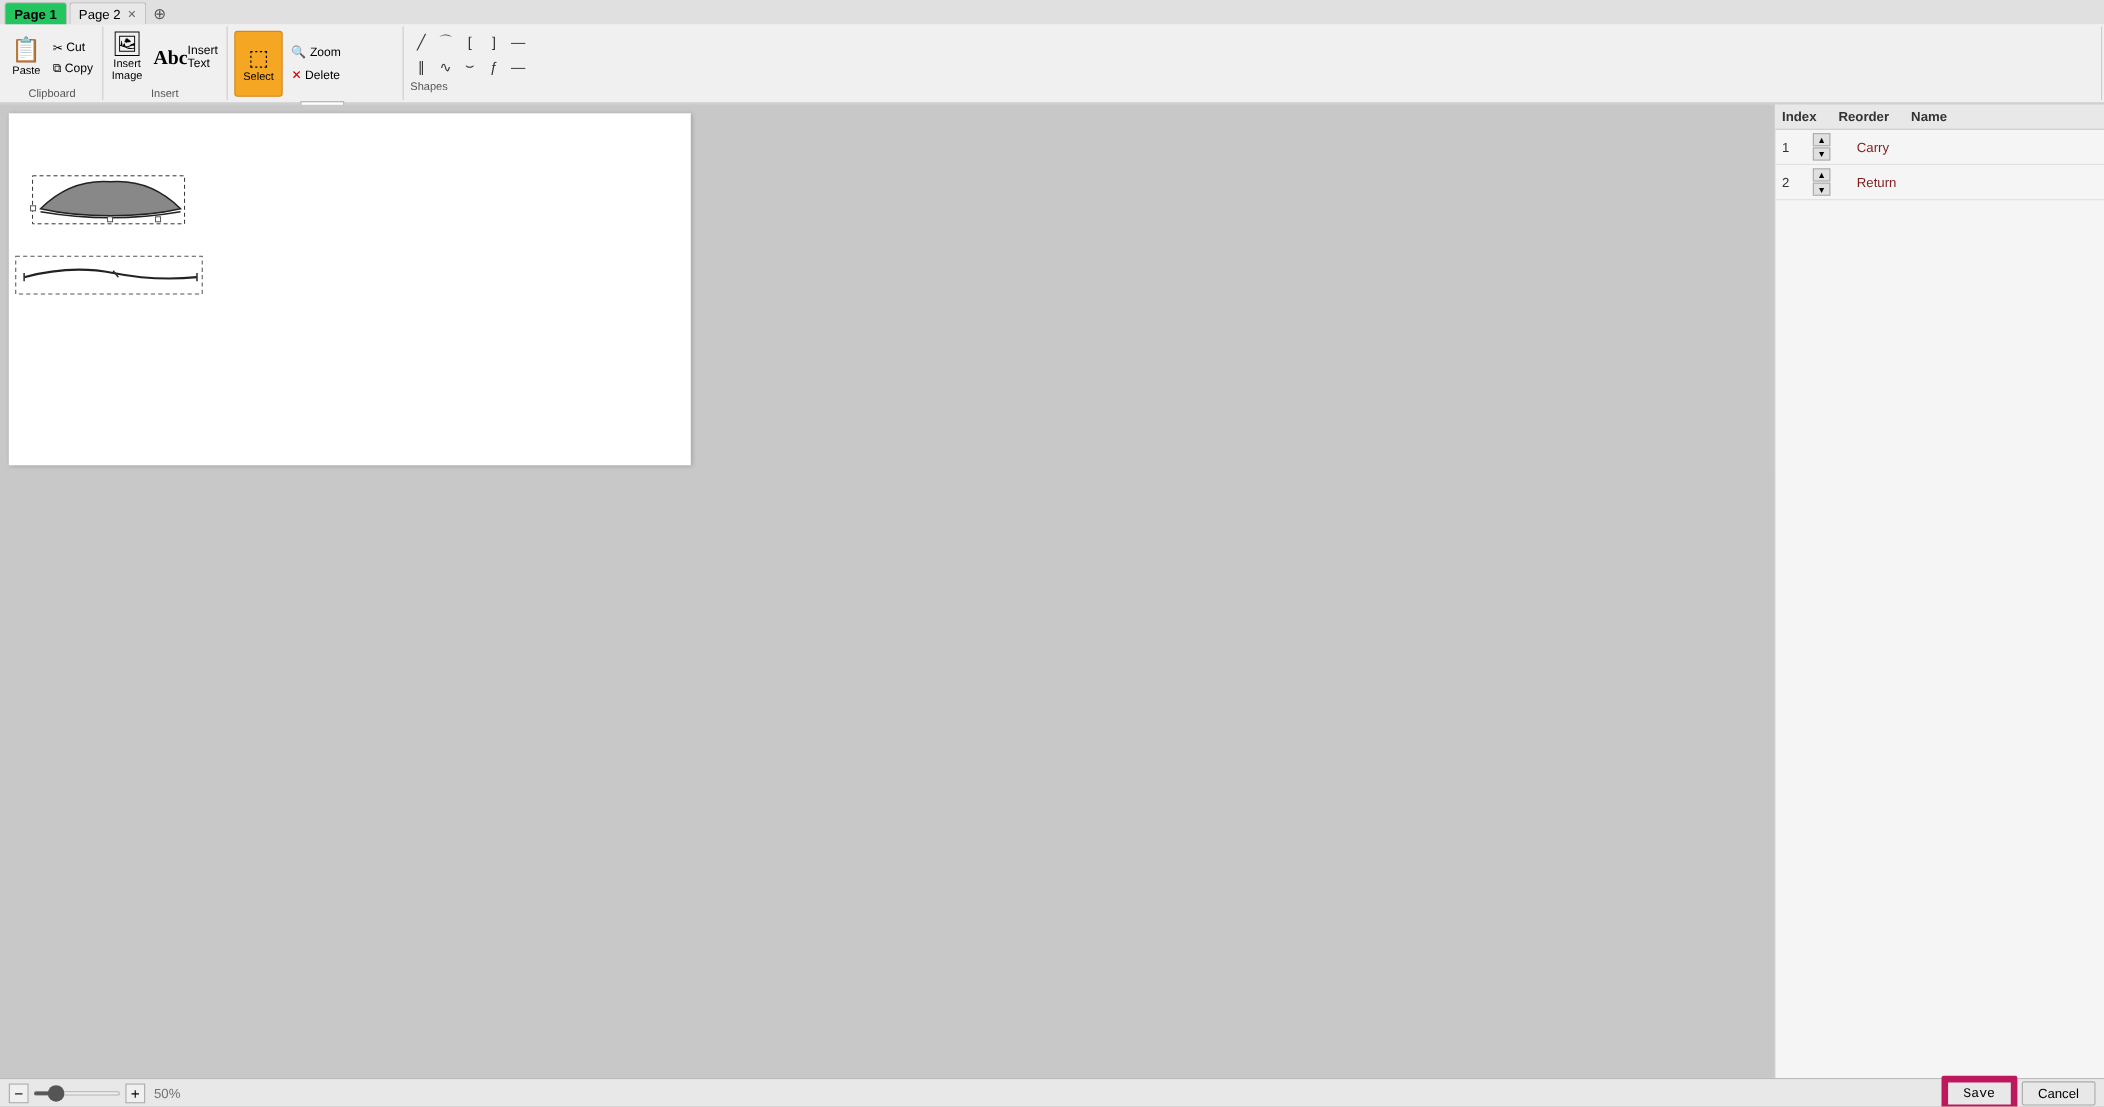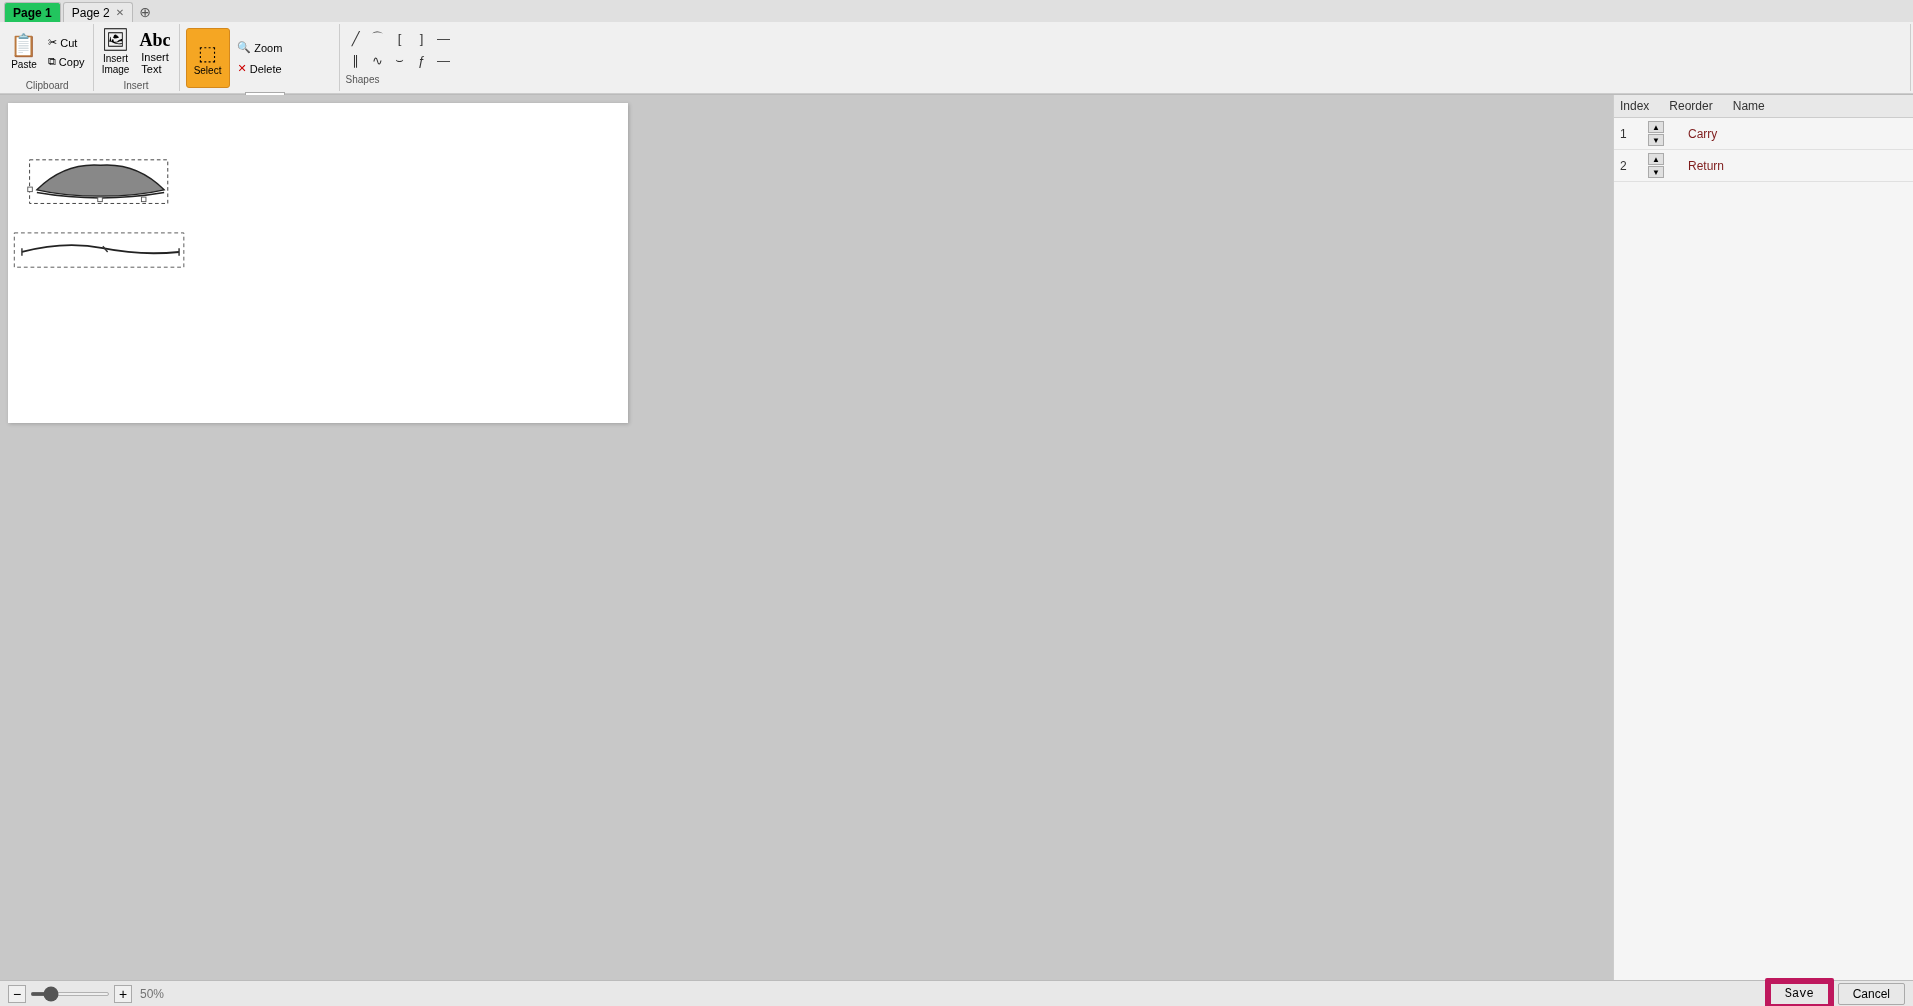--- a/index.html
+++ b/index.html
@@ -112,21 +112,20 @@
       padding: 2px 4px;
       cursor: pointer;
       border-radius: 3px;
       font-size: 11px;
       gap: 3px;
     }
 
     
     .tb-btn-insert-text {
       display: flex;
-      flex-direction: column;
       align-items: center;
       justify-content: center;
       padding: 2px 4px;
       cursor: pointer;
       border-radius: 3px;
       min-width: 36px;
       min-height: 52px;
       font-size: 11px;
     }
 
@@ -250,21 +249,21 @@
       width: 300px;
       background: #f5f5f5;
       border-left: 1px solid #ccc;
       display: flex;
       flex-direction: column;
     }
     .right-panel-header {
       display: flex;
       padding: 4px 6px;
       font-size: 12px;
-      font-weight: normal;
+      font-weight: bold;
       border-bottom: 1px solid #ccc;
       background: #e8e8e8;
       gap: 20px;
     }
     .right-panel-col {
       color: #333;
     }
     .right-panel-rows {
       flex: 1;
     }

